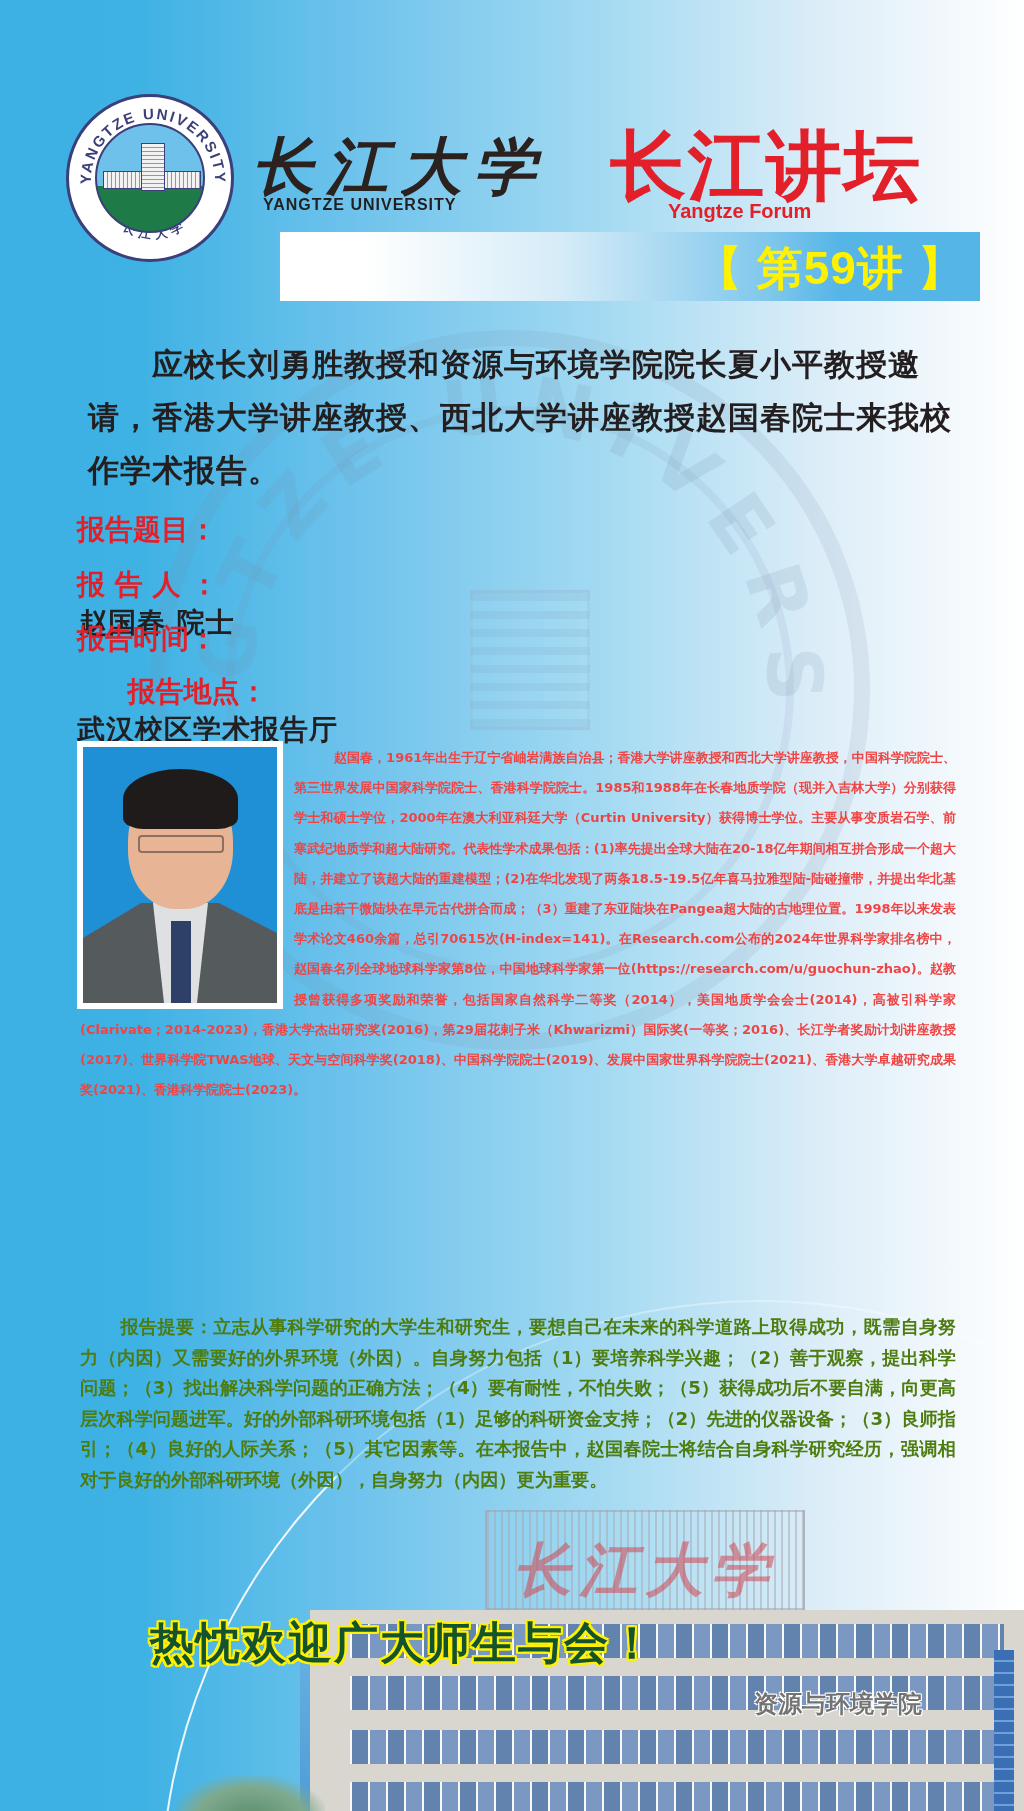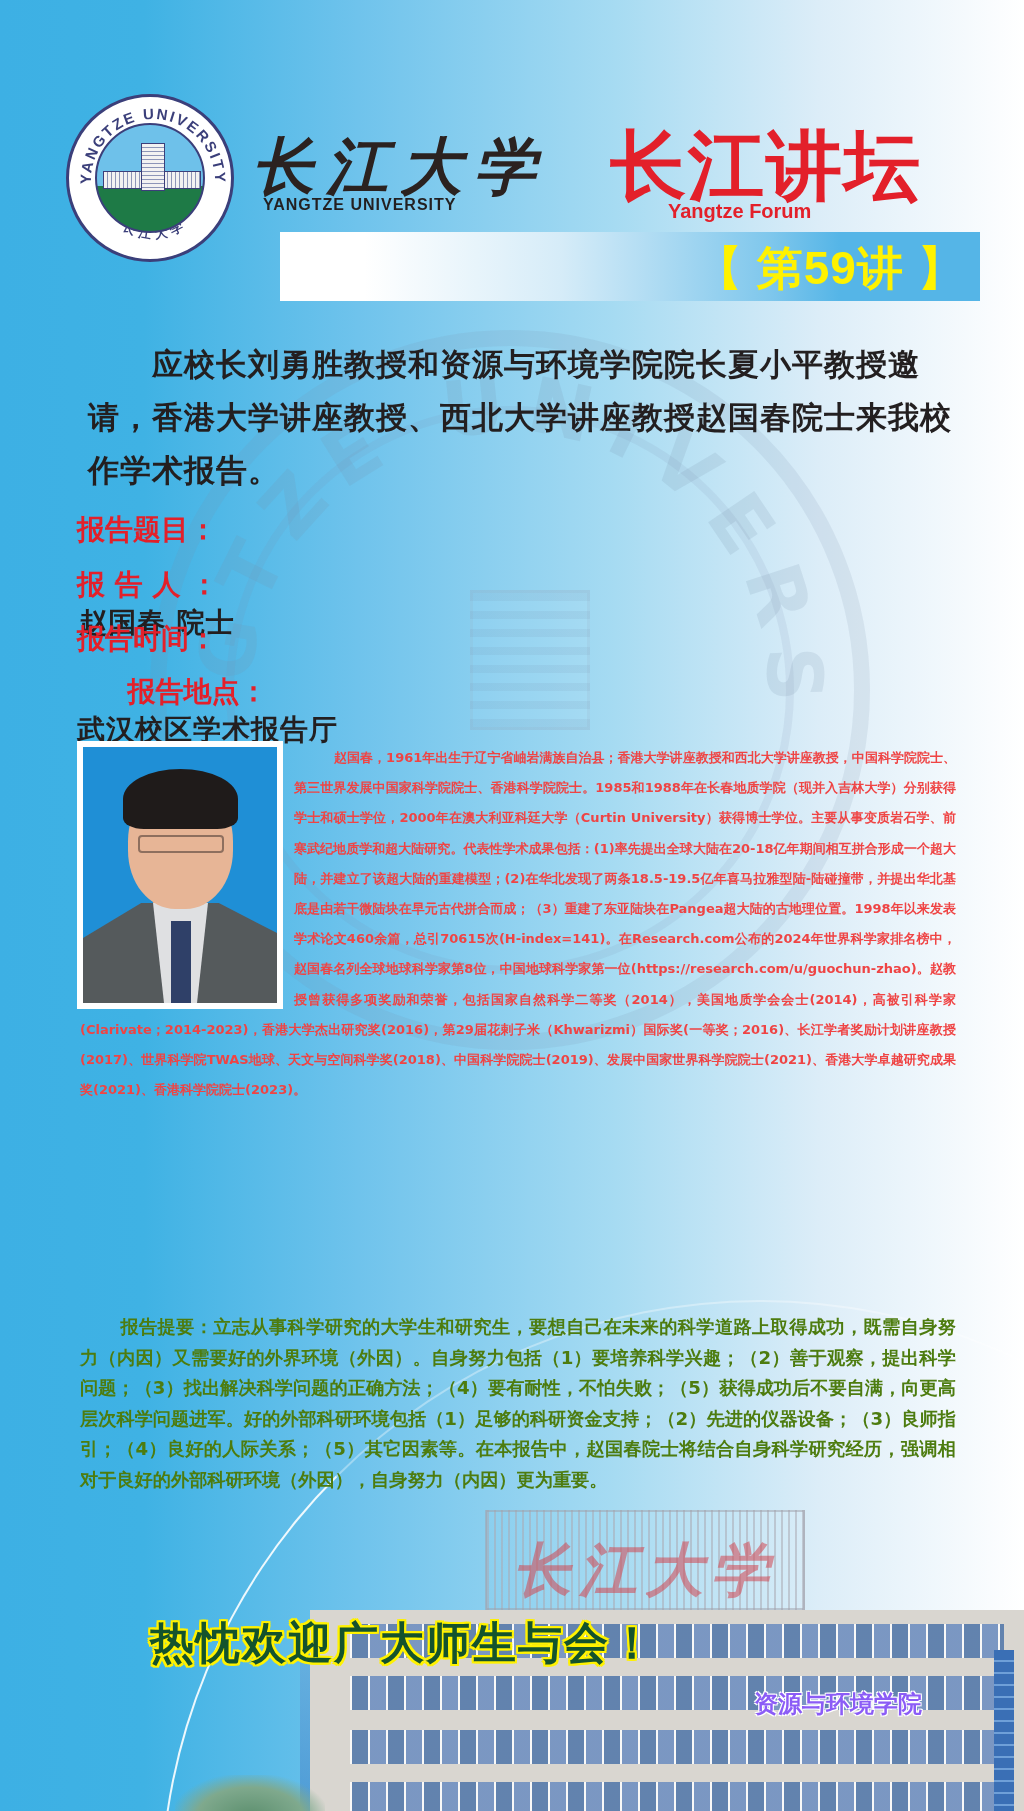--- a/index.html
+++ b/index.html
@@ -154,21 +154,21 @@
       font-size: 18.2px; font-weight: bold; line-height: 30.5px; color: #4d7c0f; text-align: justify;
     }
     .summary .indent { display: inline-block; width: 40px; }
 
     .welcome {
       position: absolute; left: 150px; top: 1614px; font-size: 44px; font-weight: bold; color: #14532d;
       letter-spacing: 2px;
       text-shadow: 2px 2px 0 #fff200, -2px -2px 0 #fff200, 2px -2px 0 #fff200, -2px 2px 0 #fff200, 0 2px 0 #fff200, 2px 0 0 #fff200, 0 -2px 0 #fff200, -2px 0 0 #fff200;
     }
     .organizer {
-      position: absolute; left: 754px; top: 1688px; font-size: 24px; font-weight: bold; color: #8b5cf6;
+      position: absolute; left: 754px; top: 1688px; font-size: 24px; font-weight: bold; color: #737373;
       text-shadow: 1px 1px 0 #fff, -1px -1px 0 #fff, 1px -1px 0 #fff, -1px 1px 0 #fff;
     }
   </style>
 </head>
 <body>
 
 <div class="watermark">
   <svg class="watermark-text" viewBox="0 0 720 720">
     <defs>
       <path id="wmArc" d="M 90 360 A 270 270 0 0 1 630 360"></path>

